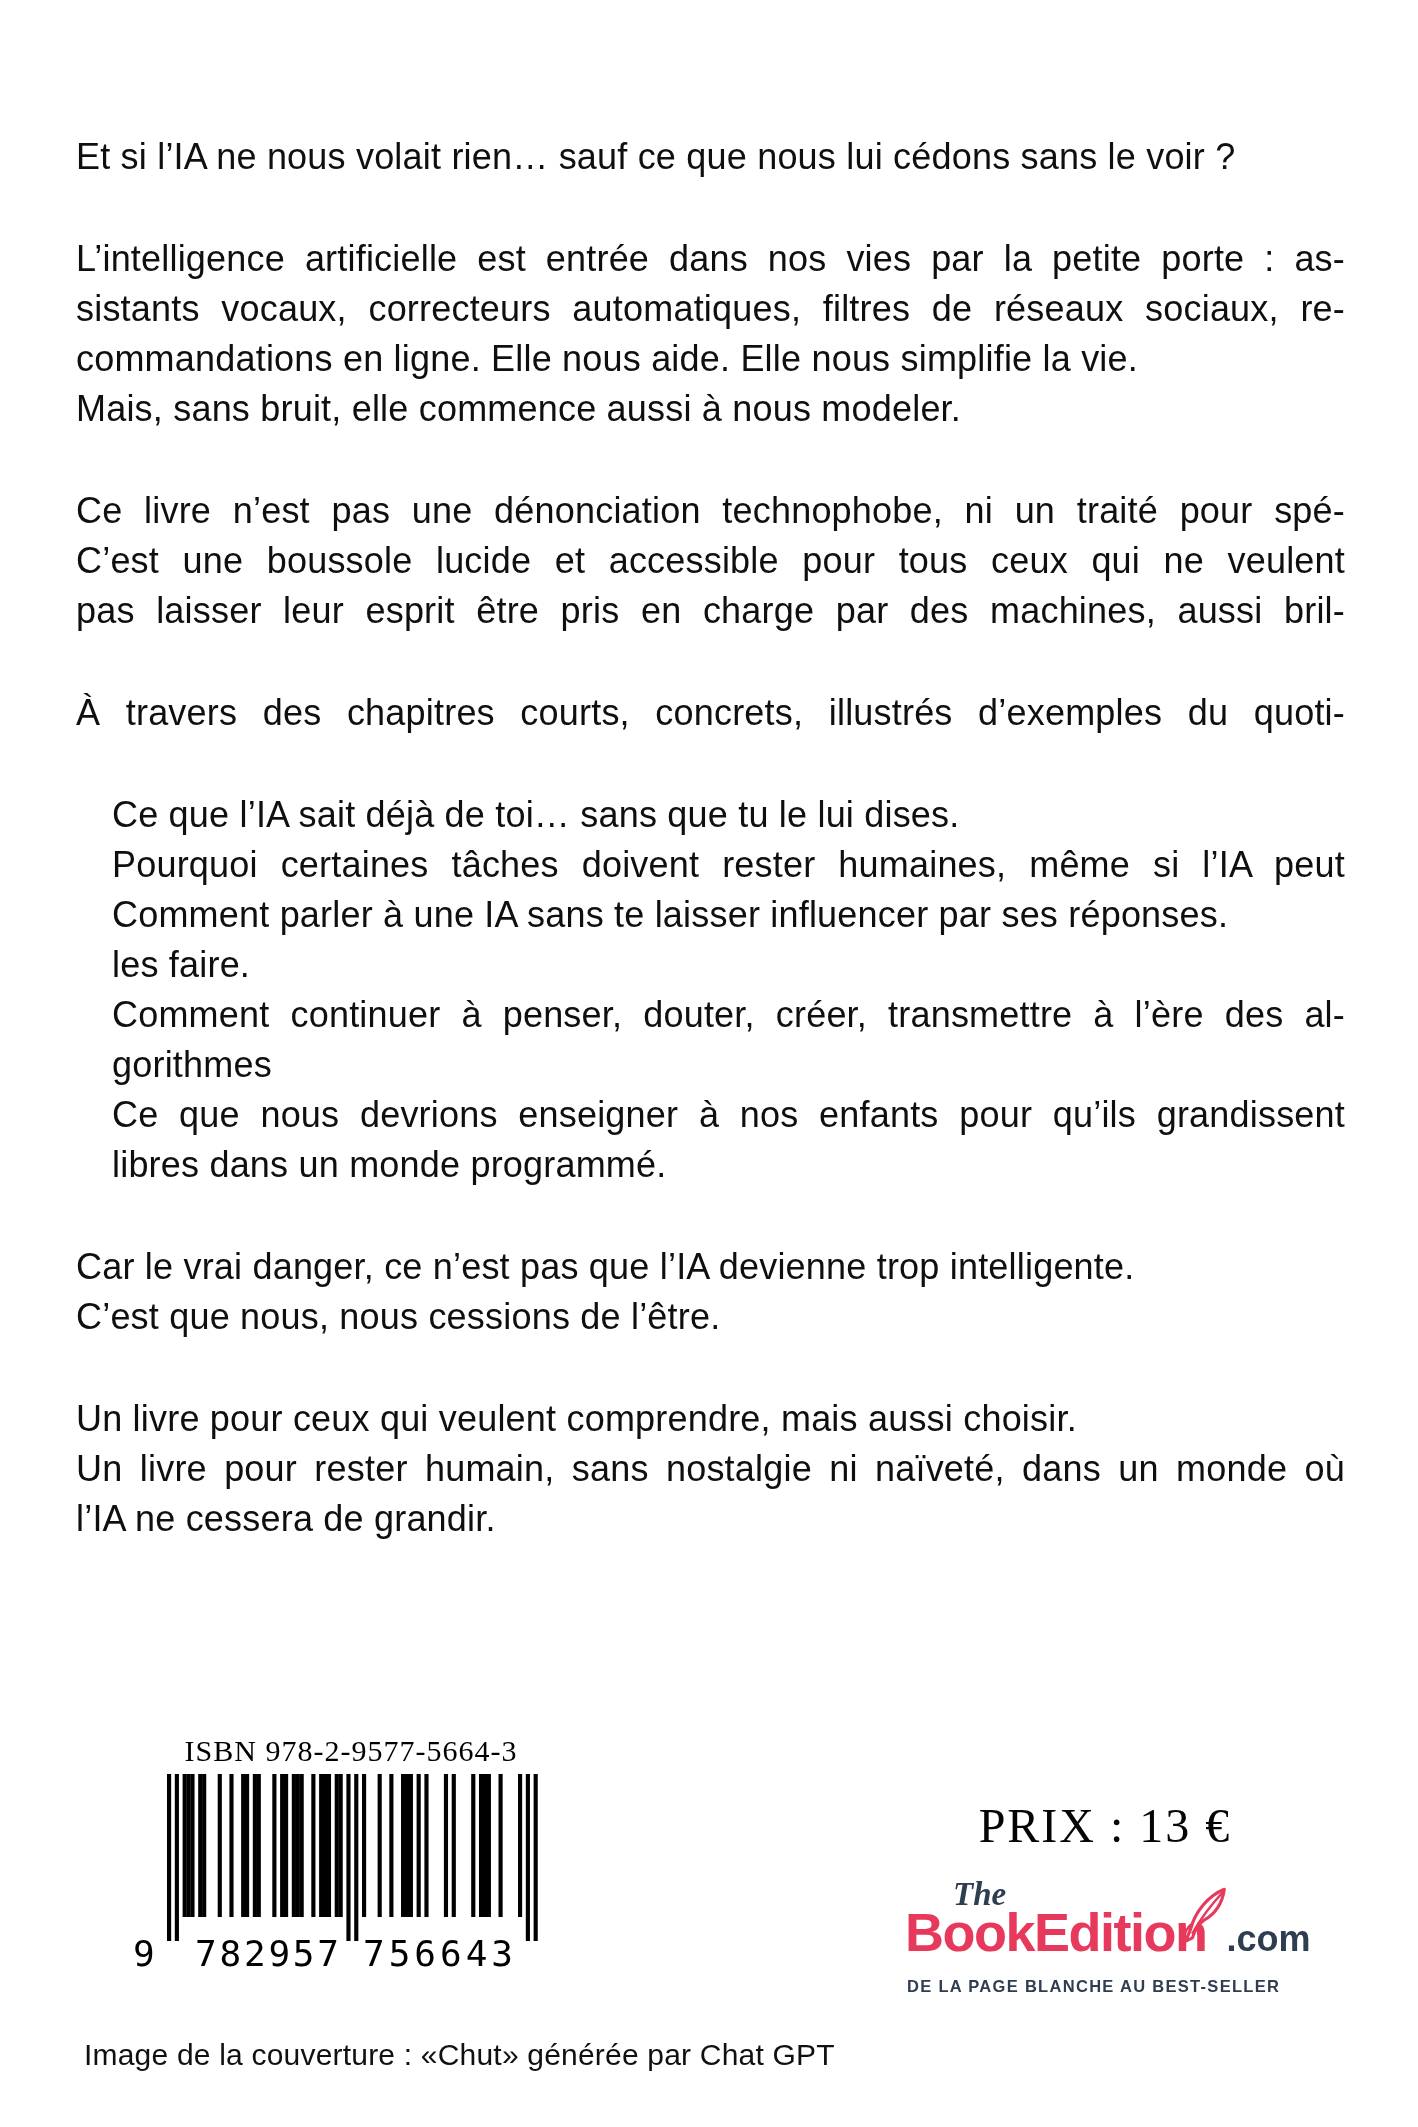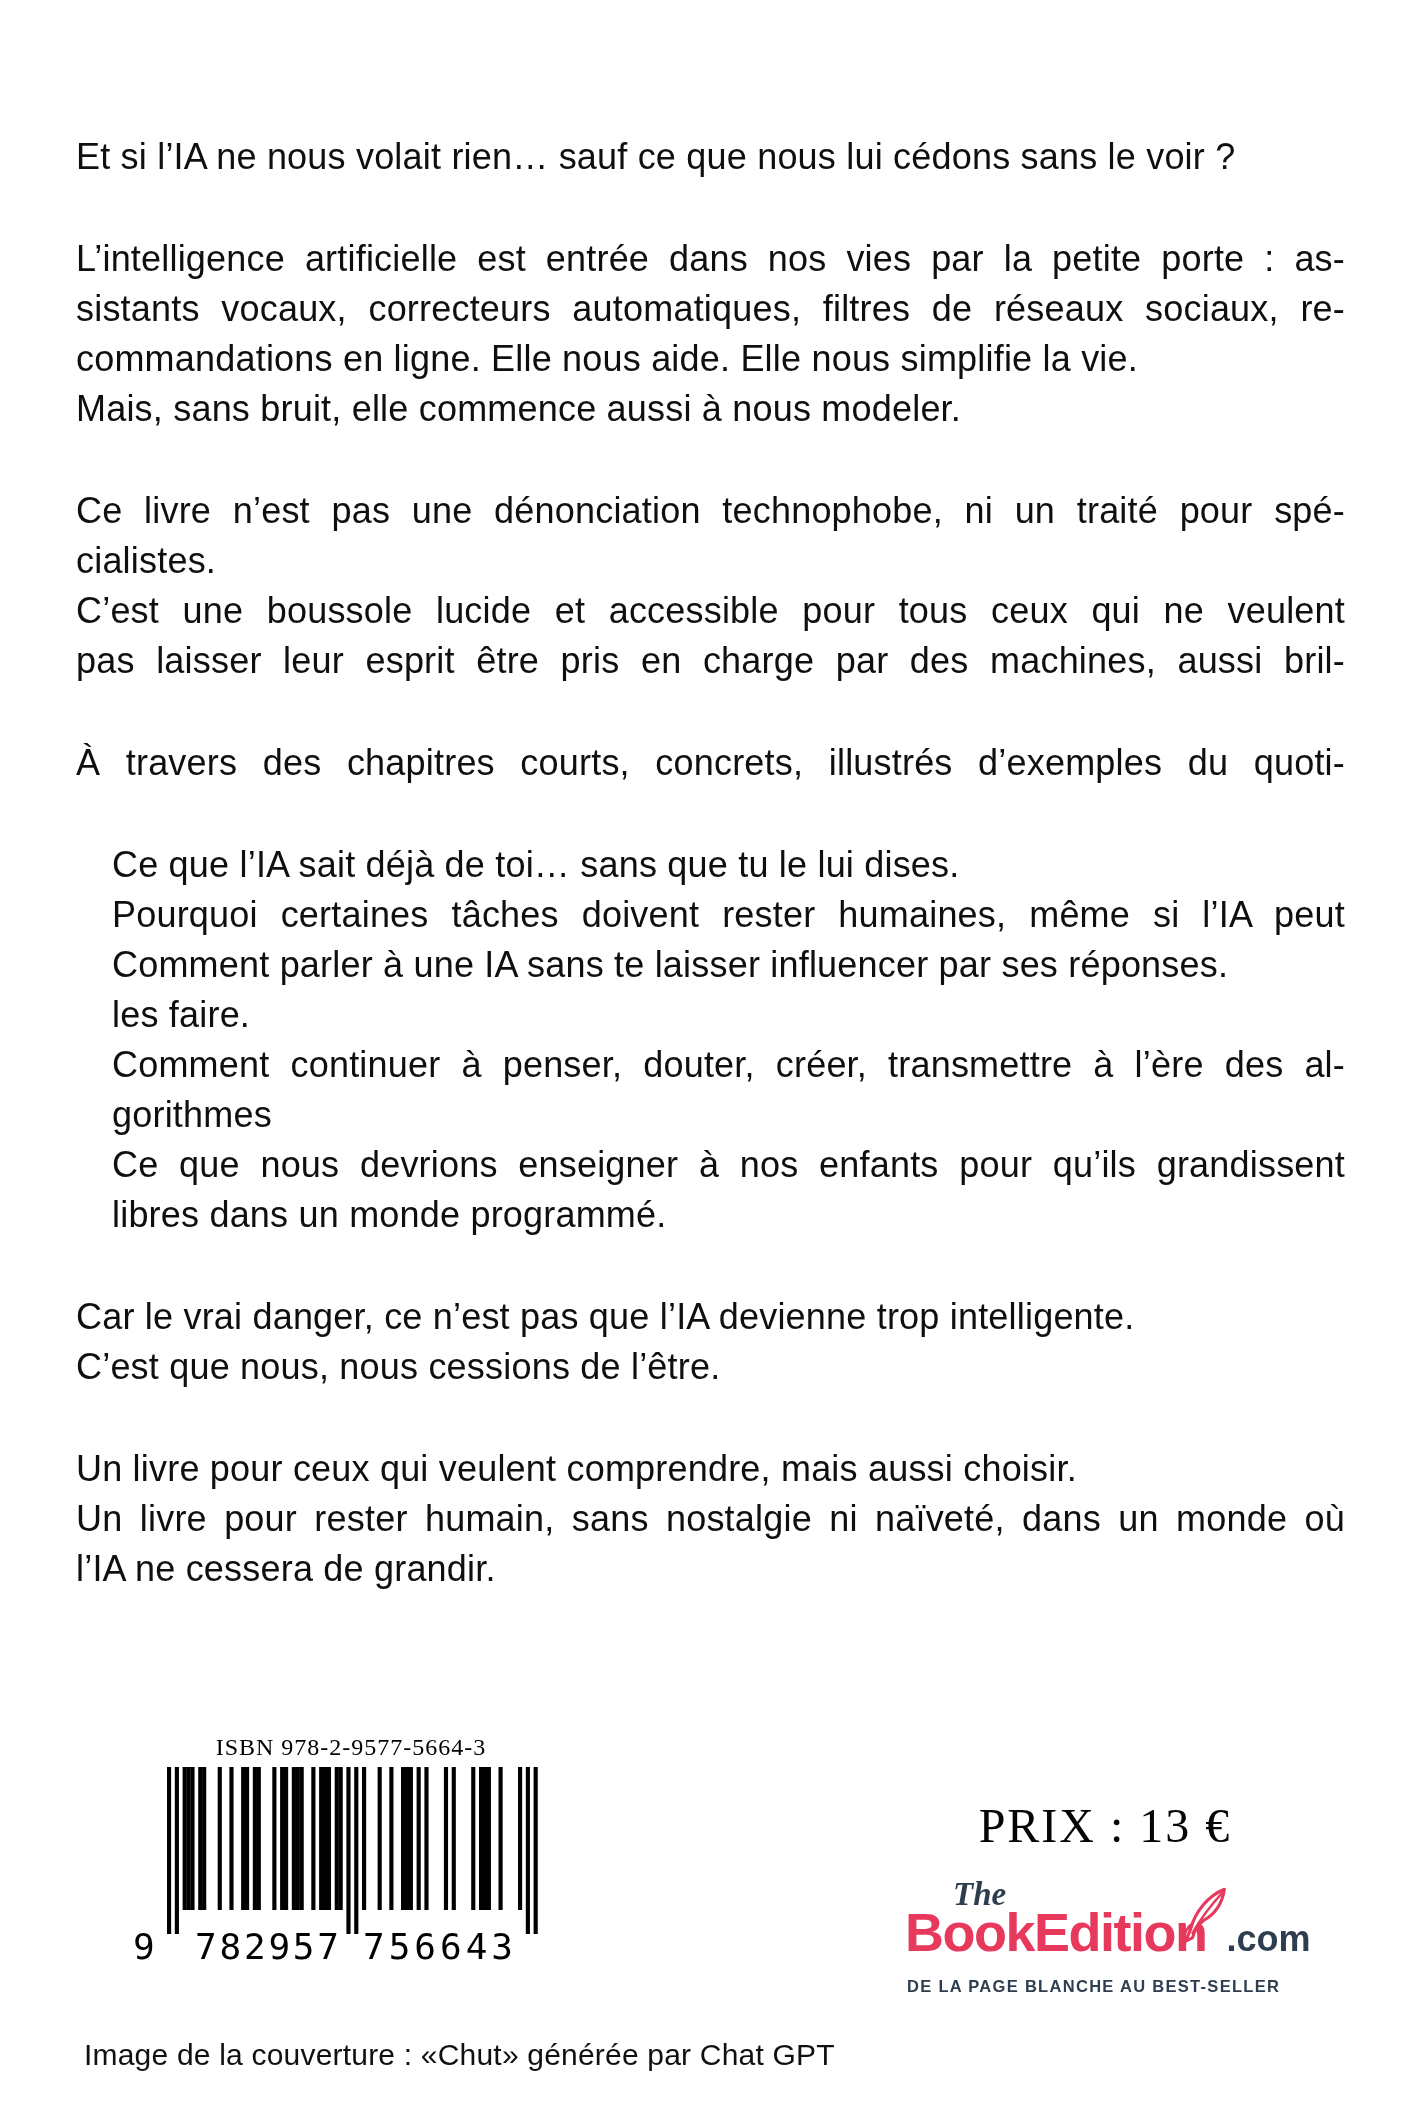--- a/index.html
+++ b/index.html
@@ -25,21 +25,21 @@
   .block.indent{padding-left:36px;}
   .line{text-align:left;}
   .line.fill{text-align:justify;text-align-last:justify;}
 
   
   .barcode-block{
     position:absolute;left:133px;top:1694px;width:410px;
   }
   .isbn-label{
     font-family:"Liberation Serif", serif;
-    font-size:24px;
+    font-size:30px;
     letter-spacing:1px;
     text-align:center;
     padding-left:26px;
     color:#000;
     white-space:nowrap;
   }
   .barcode-svg{display:block;margin-top:6px;}
 
   
   .pub-col{
@@ -106,21 +106,20 @@
         <div class="line">Et si l’IA ne nous volait rien… sauf ce que nous lui cédons sans le voir ?</div>
       </div>
     <div class="block">
         <div class="line fill">L’intelligence artificielle est entrée dans nos vies par la petite porte : as-</div>
         <div class="line fill">sistants vocaux, correcteurs automatiques, filtres de réseaux sociaux, re-</div>
         <div class="line">commandations en ligne. Elle nous aide. Elle nous simplifie la vie.</div>
         <div class="line">Mais, sans bruit, elle commence aussi à nous modeler.</div>
       </div>
     <div class="block">
         <div class="line fill">Ce livre n’est pas une dénonciation technophobe, ni un traité pour spé-</div>
-        <div class="line">cialistes.</div>
         <div class="line fill">C’est une boussole lucide et accessible pour tous ceux qui ne veulent</div>
         <div class="line fill">pas laisser leur esprit être pris en charge par des machines, aussi bril-</div>
       </div>
     <div class="block">
         <div class="line fill">À travers des chapitres courts, concrets, illustrés d’exemples du quoti-</div>
       </div>
     <div class="block indent">
         <div class="line">Ce que l’IA sait déjà de toi… sans que tu le lui dises.</div>
         <div class="line fill">Pourquoi certaines tâches doivent rester humaines, même si l’IA peut</div>
         <div class="line">Comment parler à une IA sans te laisser influencer par ses réponses.</div>

